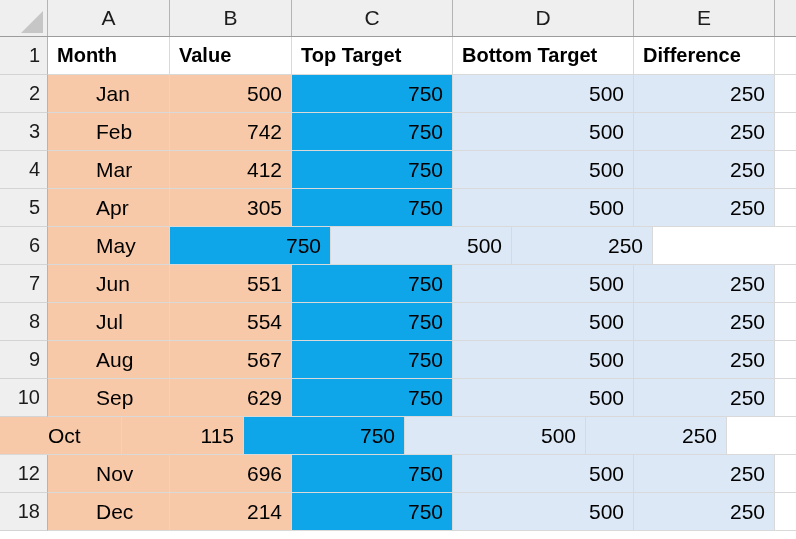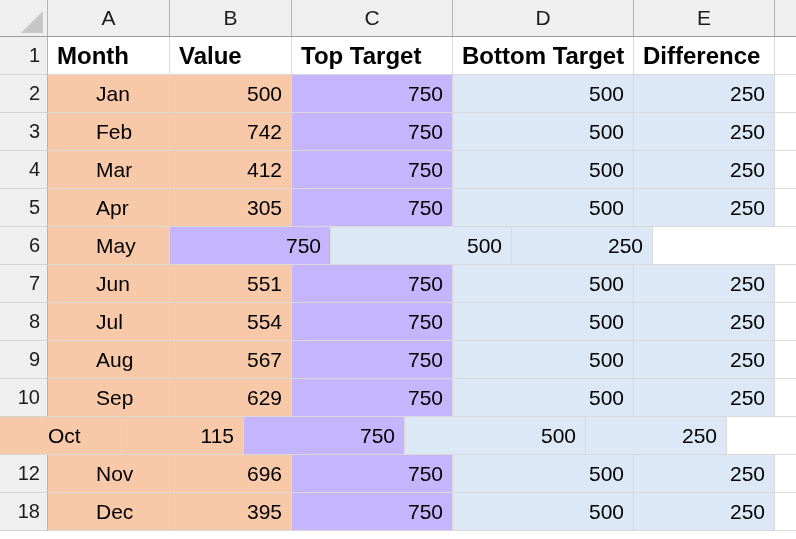--- a/index.html
+++ b/index.html
@@ -93,35 +93,35 @@
     white-space: nowrap;
     font-family: "Liberation Sans", sans-serif;
   }
   .cell.left  { justify-content: flex-start; padding-left: 48px; }
   .cell.right { justify-content: flex-end; }
 
   .cell.header-cell {
     font-weight: bold;
     background: #ffffff;
     justify-content: flex-start;
-    font-size: 24px;
+    font-size: 20px;
   }
 
   
   .c-a { width: 122px; flex: 0 0 122px; }
   .c-b { width: 122px; flex: 0 0 122px; }
   .c-c { width: 161px; flex: 0 0 161px; }
   .c-d { width: 181px; flex: 0 0 181px; }
   .c-e { width: 141px; flex: 0 0 141px; }
   .c-f { flex: 1 1 auto; }
 
   
   .fill-orange { background: #F8C9A8; }
   .fill-blue   { background: #DCE8F5; }
-  .fill-white  { background: #c4b5fd; }
+  .fill-white  { background: #0ea5e9; }
 
   .c-f.spacer {
     background: #ffffff;
     border-right: none;
     border-bottom: 1px solid #d9d9d9;
   }
   .col-head.c-f {
     border-right: none;
   }
 </style>
@@ -246,21 +246,21 @@
         <div class="cell c-a left  fill-orange">Nov</div>
         <div class="cell c-b right fill-orange">696</div>
         <div class="cell c-c right fill-white">750</div>
         <div class="cell c-d right fill-blue">500</div>
         <div class="cell c-e right fill-blue">250</div>
         <div class="c-f spacer"></div>
       </div>
       <div class="grid-row">
         <div class="row-head">18</div>
         <div class="cell c-a left  fill-orange">Dec</div>
-        <div class="cell c-b right fill-orange">395</div>
+        <div class="cell c-b right fill-orange">214</div>
         <div class="cell c-c right fill-white">750</div>
         <div class="cell c-d right fill-blue">500</div>
         <div class="cell c-e right fill-blue">250</div>
         <div class="c-f spacer"></div>
       </div>
     </div>
 
 </div>
 
 </body></html>

